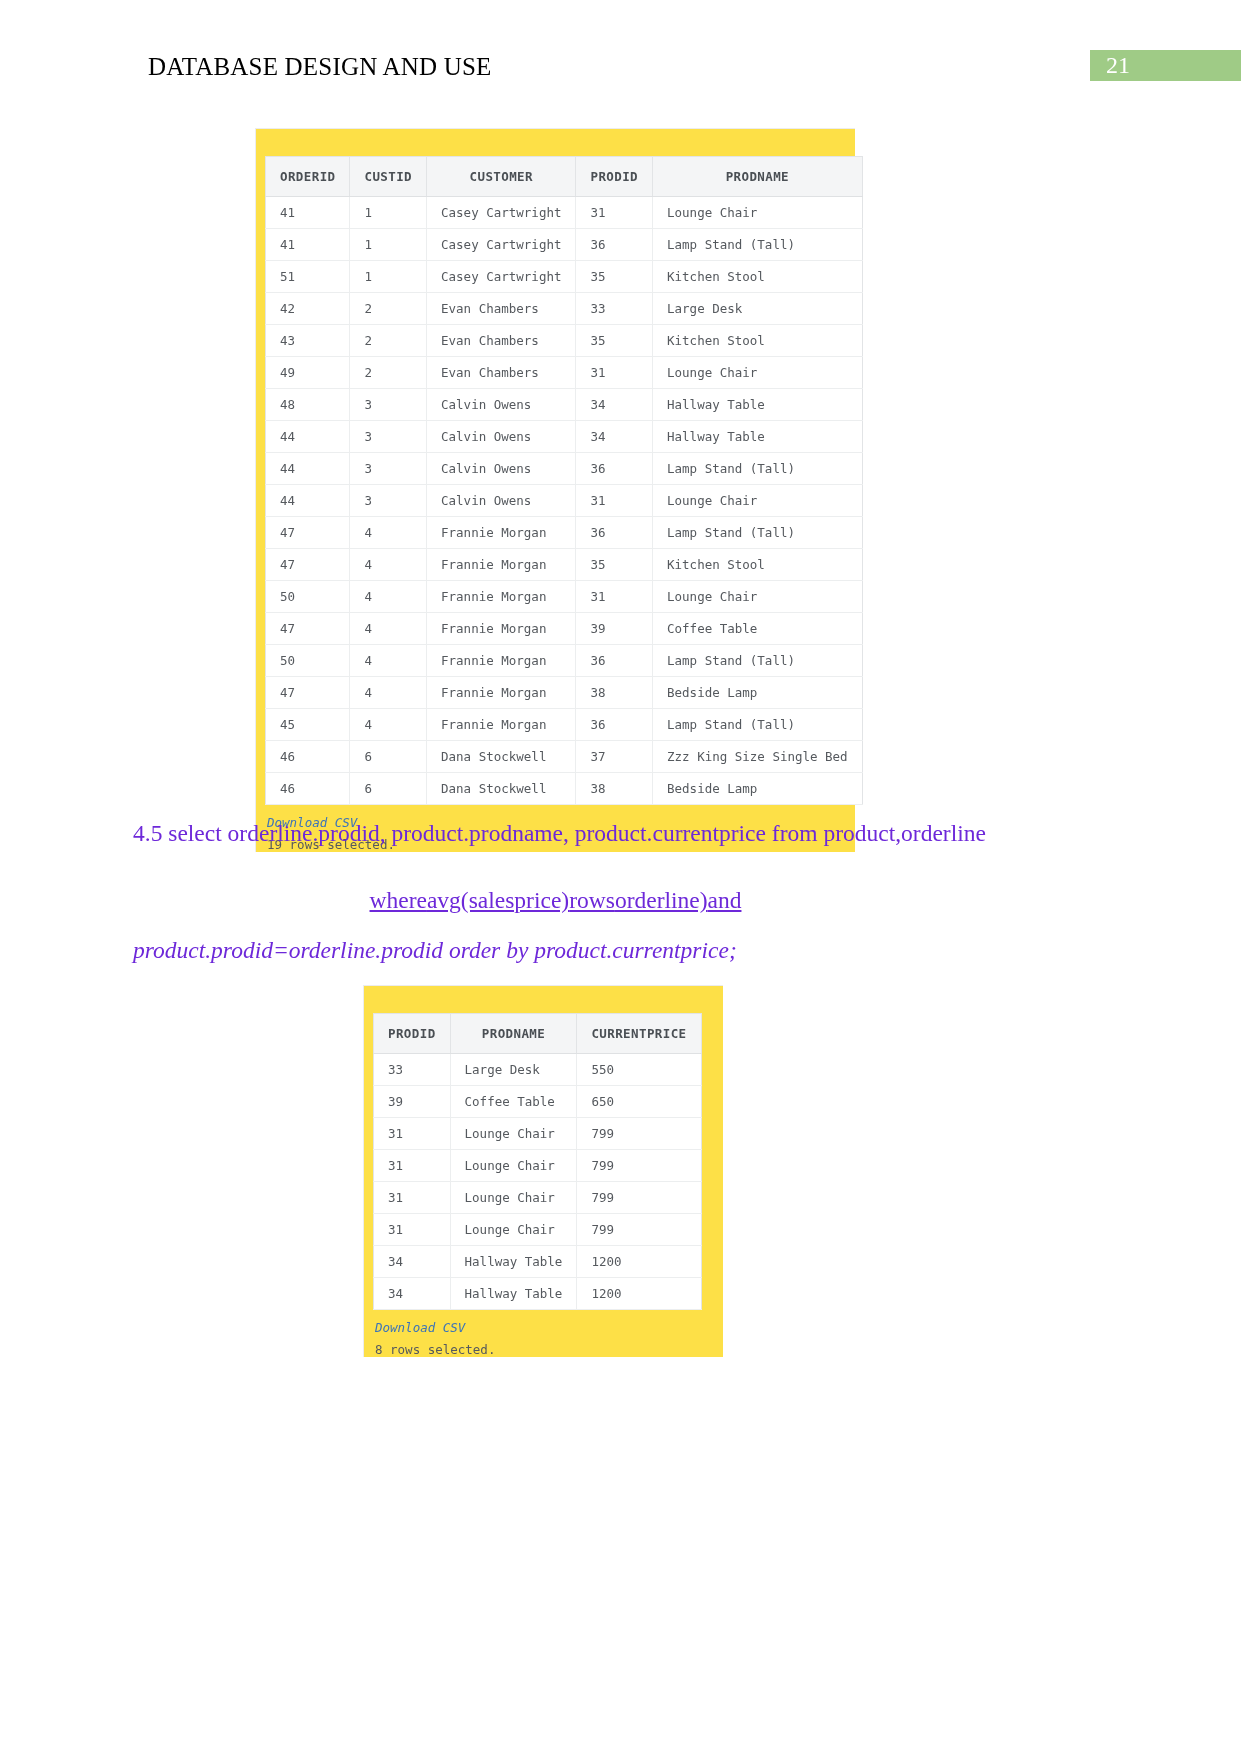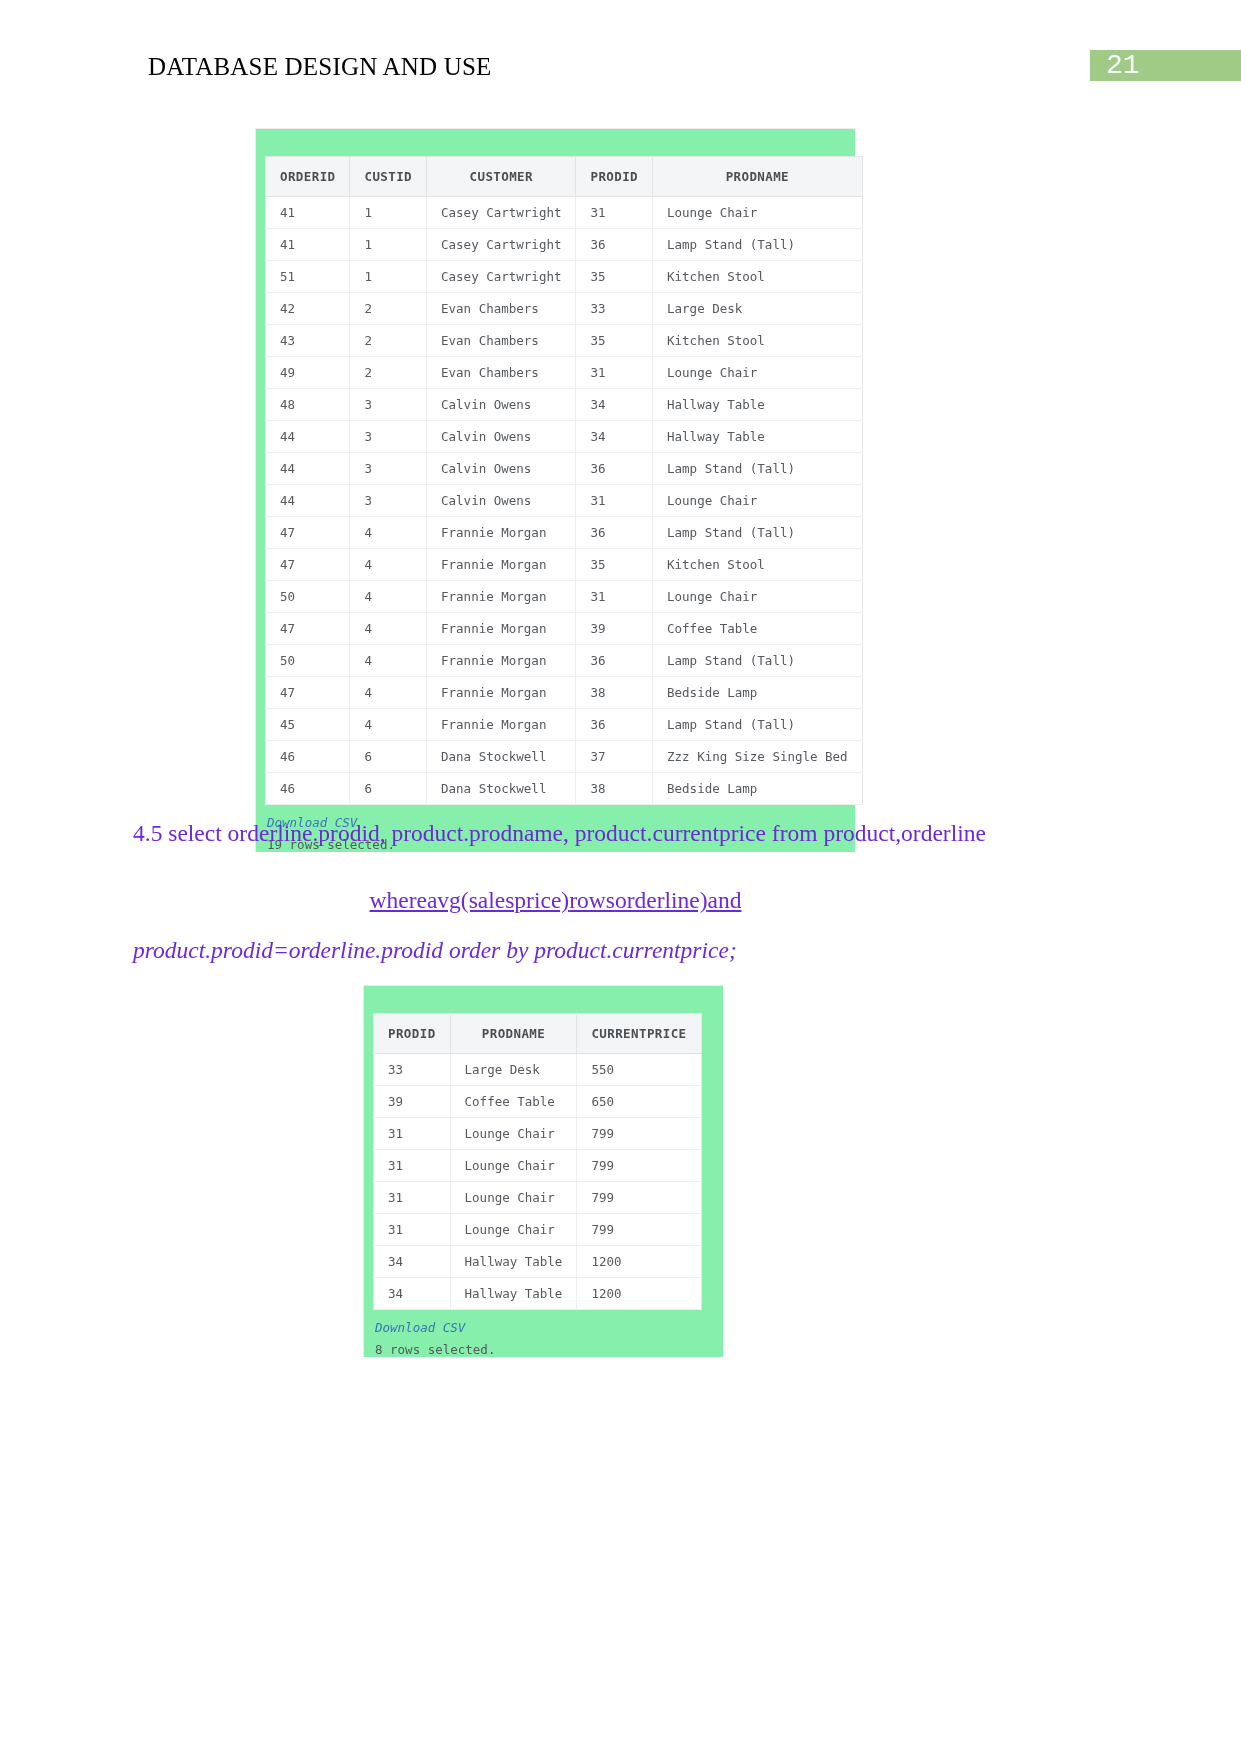--- a/index.html
+++ b/index.html
@@ -40,29 +40,29 @@
     top: 0px;
     width: 151px;
     height: 31px;
     background: #9fcb86;
   }
   .page-badge-number {
     position: absolute;
     left: 16px;
     top: 0;
     line-height: 31px;
-    font-family: Liberation Mono, monospace;
-    font-size: 28px;
+    font-family: Liberation Serif, serif;
+    font-size: 24px;
     color: #ffffff;
   }
 
   
   .result-block {
     position: absolute;
-    background: #86efac;
+    background: #fde047;
   }
   .result-inner {
     position: relative;
     padding: 28px 0 0 10px;
   }
   .sql-table {
     border-collapse: collapse;
     border-spacing: 0;
     background: #ffffff;
     font-family: "DejaVu Sans Mono", monospace;

